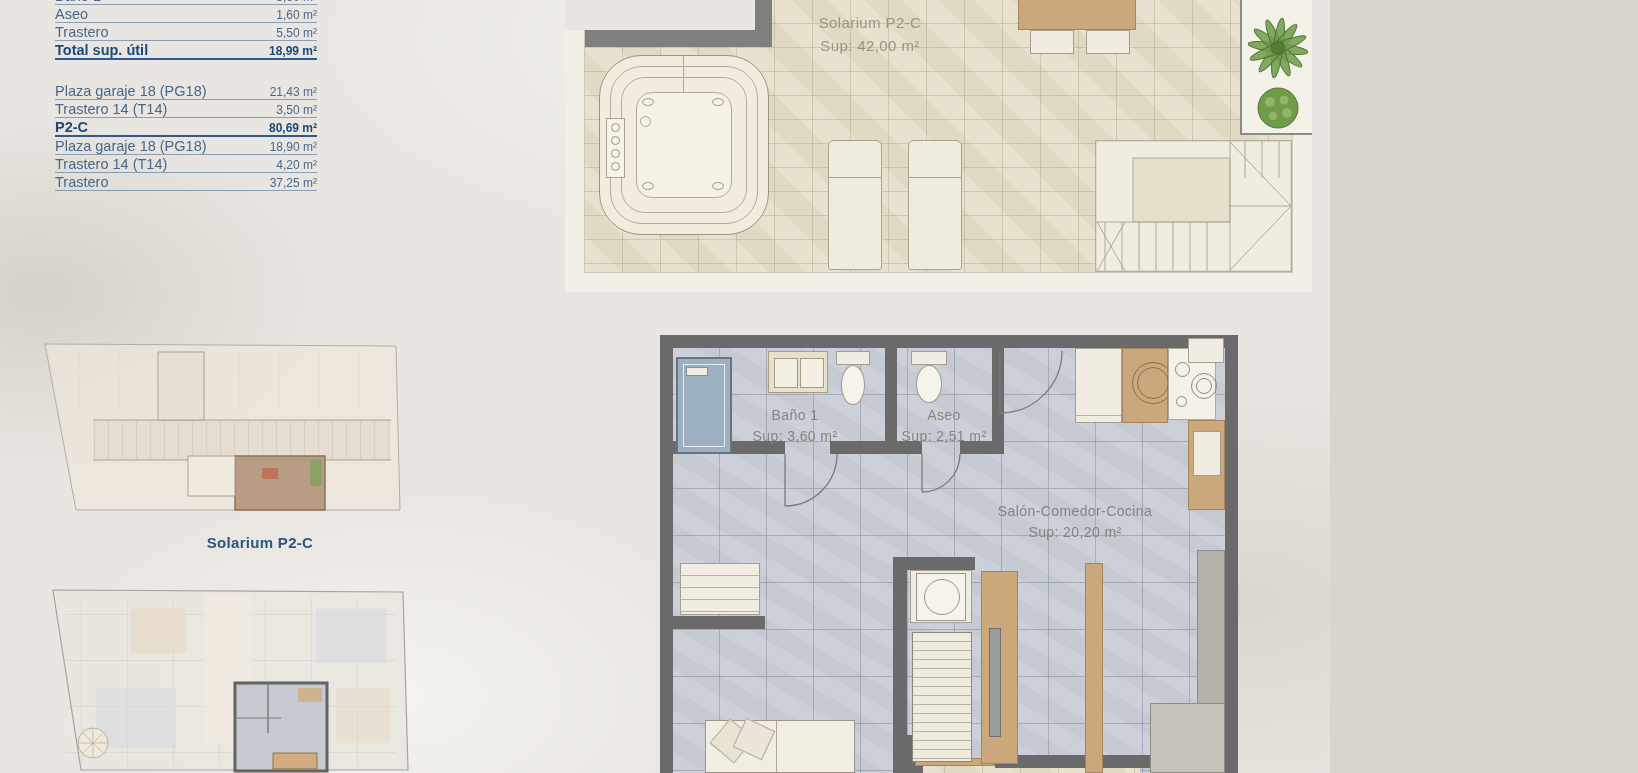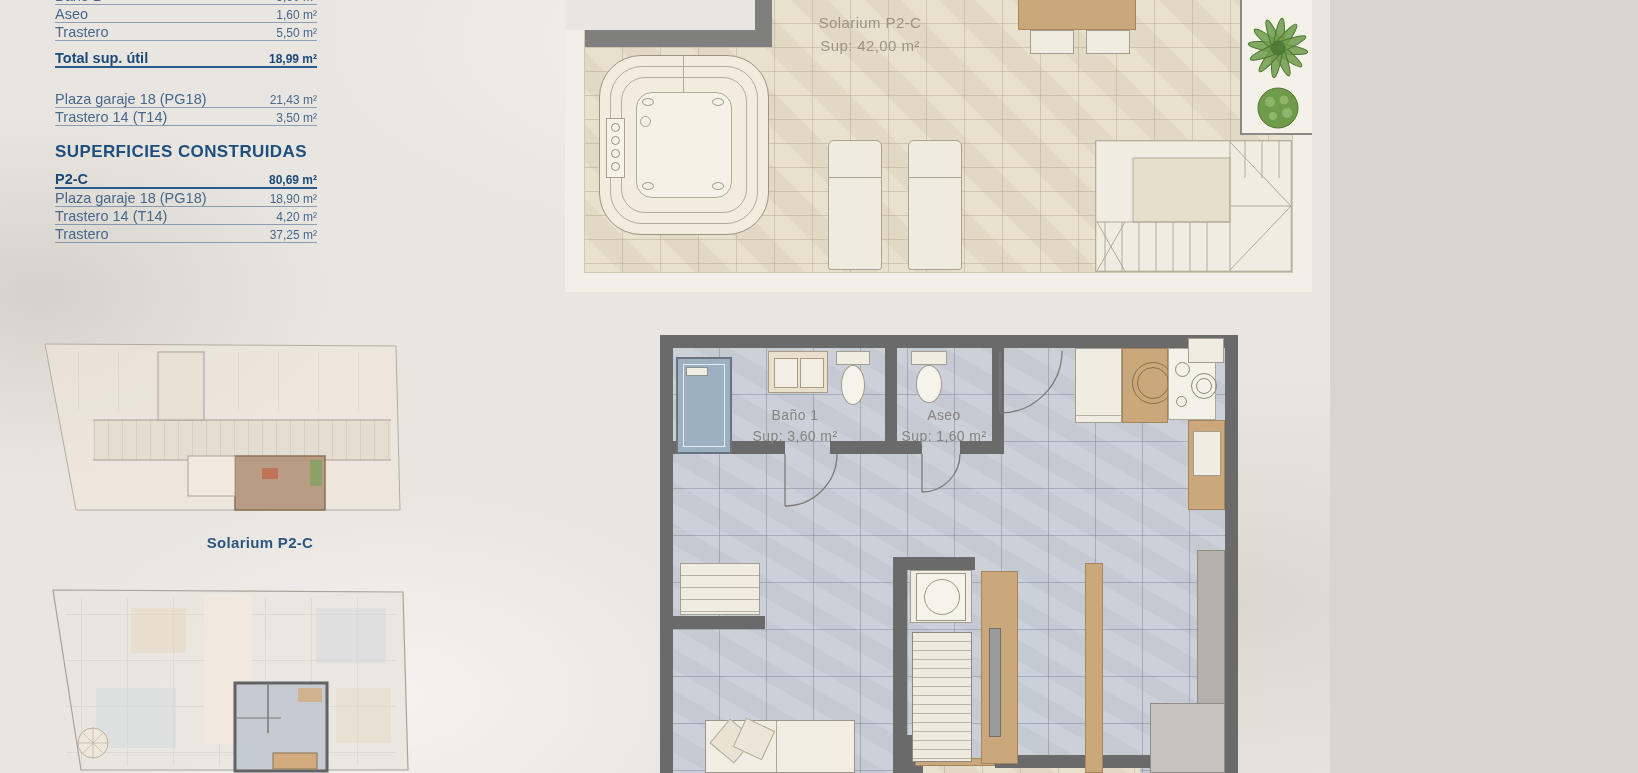--- a/index.html
+++ b/index.html
@@ -10,21 +10,21 @@
     background:
       radial-gradient(ellipse 420px 260px at 3% 38%, rgba(198,193,184,.55), transparent 70%),
       radial-gradient(ellipse 500px 300px at 30% 90%, rgba(255,255,255,.5), transparent 70%),
       radial-gradient(ellipse 600px 320px at 93% 78%, rgba(205,200,191,.5), transparent 72%),
       radial-gradient(ellipse 700px 300px at 60% 5%, rgba(255,255,255,.45), transparent 70%);}
   
   .summary{position:absolute;left:55px;top:-13px;width:262px;}
   .trow{display:flex;justify-content:space-between;align-items:flex-end;height:17px;
         border-bottom:1px solid rgba(62,98,142,.55);color:#47688c;font-size:14.5px;}
   .trow .tval{font-size:12px;}
-  .trow.bold{color:#1c4a78;font-weight:bold;border-bottom:2px solid #2c5a8c;margin-top:8px;}
+  .trow.bold{color:#1c4a78;font-weight:bold;border-bottom:2px solid #2c5a8c;}
   .tgap{height:22px;}
   .built-heading{margin:16px 0 6px 0;font-size:17px;font-weight:bold;color:#1d4e7e;letter-spacing:.4px;}
   
   .wall{position:absolute;background:#6a6a6a;}
   .room-label{position:absolute;text-align:center;color:#85847f;font-size:14px;
               letter-spacing:.4px;line-height:1.5;white-space:nowrap;}
   .sol-label{color:#9a9384;font-size:15px;}
   .tiles-beige{background-color:#e6dfcb;background-image:
       repeating-linear-gradient(to bottom, transparent 0 23px, rgba(176,165,135,.45) 23px 24px),
       repeating-linear-gradient(to right, transparent 0 37px, rgba(176,165,135,.45) 37px 38px),
@@ -69,21 +69,20 @@
     </div>
     <div class="tgap"></div>
     <div class="trow">
       <span class="tlabel">Plaza garaje 18 (PG18)</span>
       <span class="tval">21,43 m²</span>
     </div>
     <div class="trow">
       <span class="tlabel">Trastero 14 (T14)</span>
       <span class="tval">3,50 m²</span>
     </div>
-    <h2 class="built-heading">SUPERFICIES CONSTRUIDAS</h2>
     <div class="trow bold">
       <span class="tlabel">P2-C</span>
       <span class="tval">80,69 m²</span>
     </div>
     <div class="trow">
       <span class="tlabel">Plaza garaje 18 (PG18)</span>
       <span class="tval">18,90 m²</span>
     </div>
     <div class="trow">
       <span class="tlabel">Trastero 14 (T14)</span>
@@ -316,17 +315,21 @@
           <line x1="262" y1="119" x2="262" y2="157"></line>
       </g>
     </svg>
 
     <div class="room-label" style="left:60px;top:70px;width:150px;">
       <div>Baño 1</div>
       <div>Sup: 3,60 m²</div>
     </div>
     <div class="room-label" style="left:224px;top:70px;width:120px;">
       <div>Aseo</div>
-      <div>Sup: 1,60 m²</div>
+      <div>Sup: 2,51 m²</div>
+    </div>
+    <div class="room-label" style="left:290px;top:166px;width:250px;">
+      <div>Salón-Comedor-Cocina</div>
+      <div>Sup: 20,20 m²</div>
     </div>
   </div>
 
 </div>
 
 </body></html>

